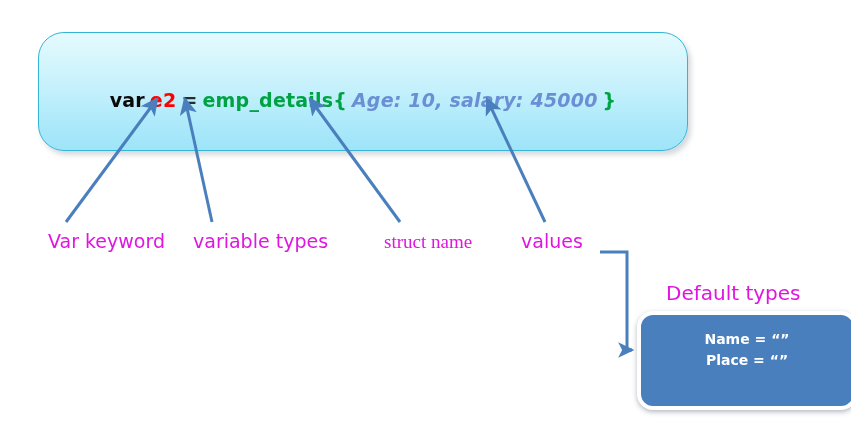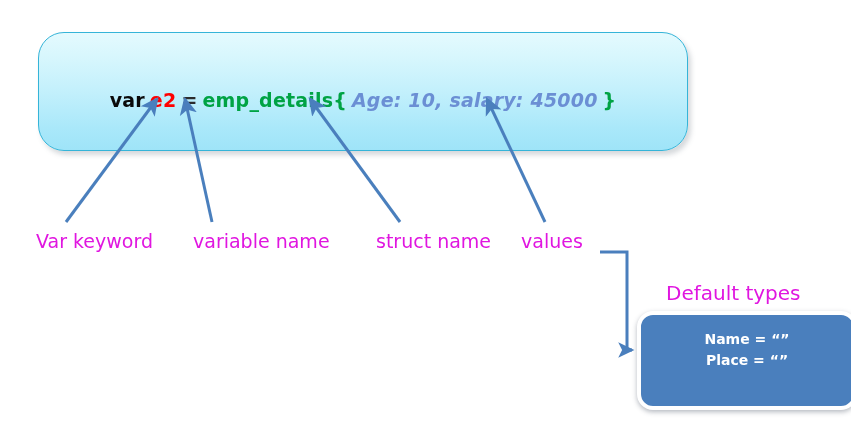--- a/index.html
+++ b/index.html
@@ -67,23 +67,23 @@
   
   .label {
     position: absolute;
     color: #e016e0;
     font-family: "DejaVu Sans", sans-serif;
     font-size: 19px;
     font-weight: normal;
     white-space: nowrap;
     line-height: 1;
   }
-  #label-var      { left: 36px;  top: 232px; }
+  #label-var      { left: 48px;  top: 232px; }
   #label-varname  { left: 193px; top: 232px; }
-  #label-struct   { left: 376px; top: 232px; }
+  #label-struct   { left: 384px; top: 232px; font-family: Liberation Serif, serif; }
   #label-values   { left: 521px; top: 232px; text-align: center; }
   #label-default  { left: 666px; top: 283px; font-size: 20px; }
 
   
   #default-box {
     position: absolute;
     left: 637px;
     top: 311px;
     width: 220px;
     height: 99px;
@@ -132,21 +132,21 @@
     <line x1="212" y1="222" x2="185" y2="99" stroke="#4a7fbd" stroke-width="3" marker-end="url(#ah)"></line>
 
     <line x1="400" y1="222" x2="310" y2="99" stroke="#4a7fbd" stroke-width="3" marker-end="url(#ah)"></line>
 
     <line x1="545" y1="222" x2="487" y2="99" stroke="#4a7fbd" stroke-width="3" marker-end="url(#ah)"></line>
 
     <path d="M 600 252 L 627 252 L 627 350 L 632 350" fill="none" stroke="#4a7fbd" stroke-width="3" stroke-linejoin="miter" marker-end="url(#ah2)"></path>
   </svg>
 
   <div class="label" id="label-var">Var keyword</div>
-  <div class="label" id="label-varname">variable name</div>
+  <div class="label" id="label-varname">variable types</div>
   <div class="label" id="label-struct">struct name</div>
   <div class="label" id="label-values">values</div>
 
   <div class="label" id="label-default">Default types</div>
 
   <div id="default-box">
     <div id="default-list">
       <span class="dt-row">Name = “”</span>
       <span class="dt-row">Place = “”</span>
     </div>

